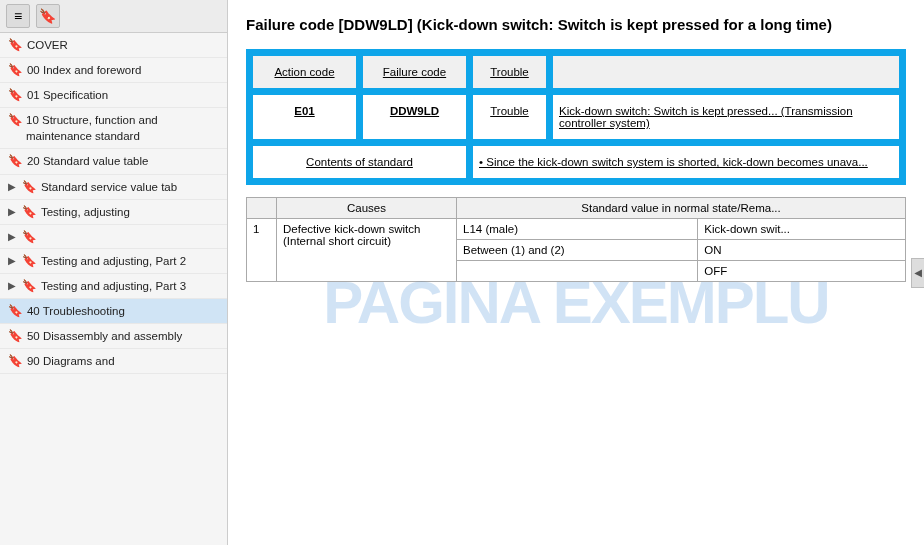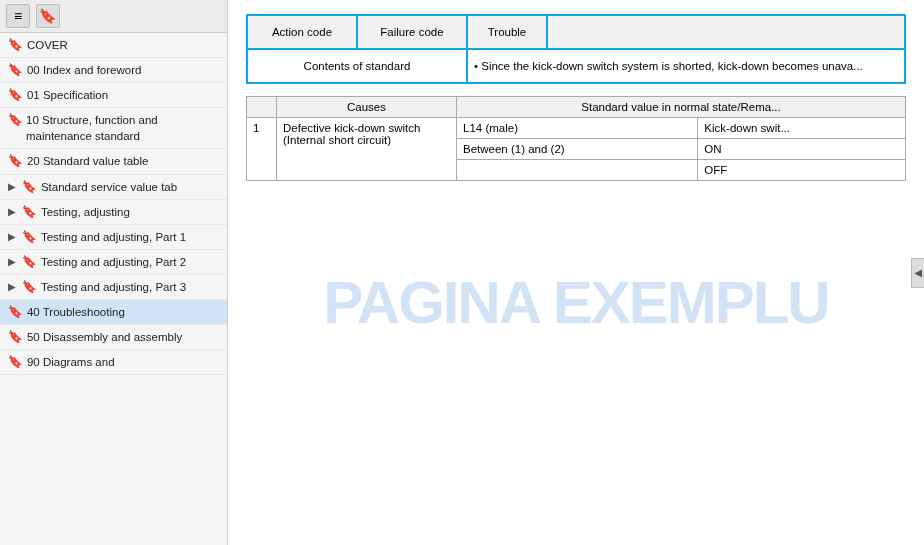--- a/index.html
+++ b/index.html
@@ -107,23 +107,24 @@
 
     
     .info-table {
       width: 100%;
       border-collapse: collapse;
       margin-bottom: 12px;
       font-size: 11.5px;
     }
 
     .info-table td, .info-table th {
-      border: 2px solid #0ea5e9;
+      border: 7px solid #0ea5e9;
       padding: 10px 6px;
       vertical-align: top;
+      text-decoration: underline;
     }
 
     .info-table th {
       background: #f0f0f0;
       text-align: center;
       font-weight: normal;
     }
 
     .info-table .center { text-align: center; }
 
@@ -205,21 +206,20 @@
         <span class="item-label">Standard service value tab</span>
       </div>
       <div class="sidebar-item">
         <span class="item-arrow">▶</span>
         <span class="item-icon">🔖</span>
         <span class="item-label">Testing, adjusting</span>
       </div>
       <div class="sidebar-item">
         <span class="item-arrow">▶</span>
         <span class="item-icon">🔖</span>
-        <span class="item-label">Testing and adjusting, Part 1</span>
       </div>
       <div class="sidebar-item">
         <span class="item-arrow">▶</span>
         <span class="item-icon">🔖</span>
         <span class="item-label">Testing and adjusting, Part 2</span>
       </div>
       <div class="sidebar-item">
         <span class="item-arrow">▶</span>
         <span class="item-icon">🔖</span>
         <span class="item-label">Testing and adjusting, Part 3</span>
@@ -235,32 +235,41 @@
       <div class="sidebar-item">
         <span class="item-icon">🔖</span>
         <span class="item-label">90 Diagrams and</span>
       </div>
     </div>
 </div>
 
 <div id="main">
   <div class="watermark">PAGINA EXEMPLU</div>
 
+  <div class="page-title">
+    <span>Failure code [DDW9LD] (Kick-down switch: Switch is kept pressed for a long time)</span>
+  </div>
 
   <table class="info-table">
     <thead>
       <tr>
         <th style="width:110px;">Action code</th>
         <th style="width:110px;">Failure code</th>
         <th style="width:80px;">Trouble</th>
         <th></th>
       </tr>
     </thead>
     <tbody>
       <tr>
+        <td class="bold-cell">E01</td>
+        <td class="bold-cell">DDW9LD</td>
+        <td class="center" rowspan="1">Trouble</td>
+        <td>Kick-down switch: Switch is kept pressed... (Transmission controller system)</td>
+      </tr>
+      <tr>
         <td class="center" colspan="2">Contents of standard</td>
         <td colspan="2">• Since the kick-down switch system is shorted, kick-down becomes unava...</td>
       </tr>
     </tbody>
   </table>
 
   <table class="causes-table">
     <thead>
       <tr>
         <th style="width:30px;"></th>

